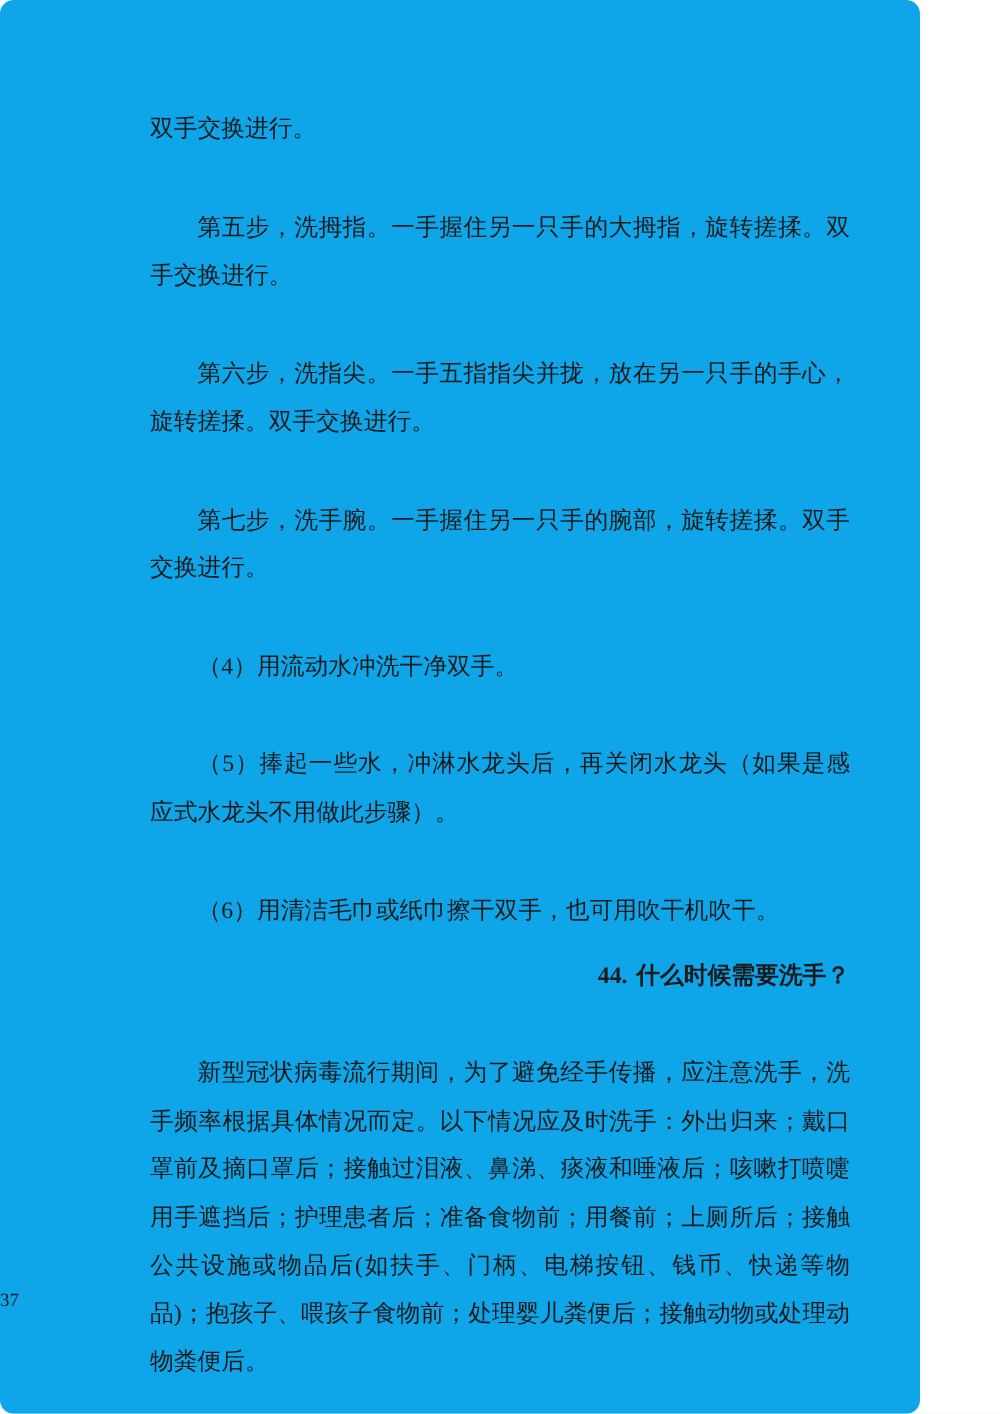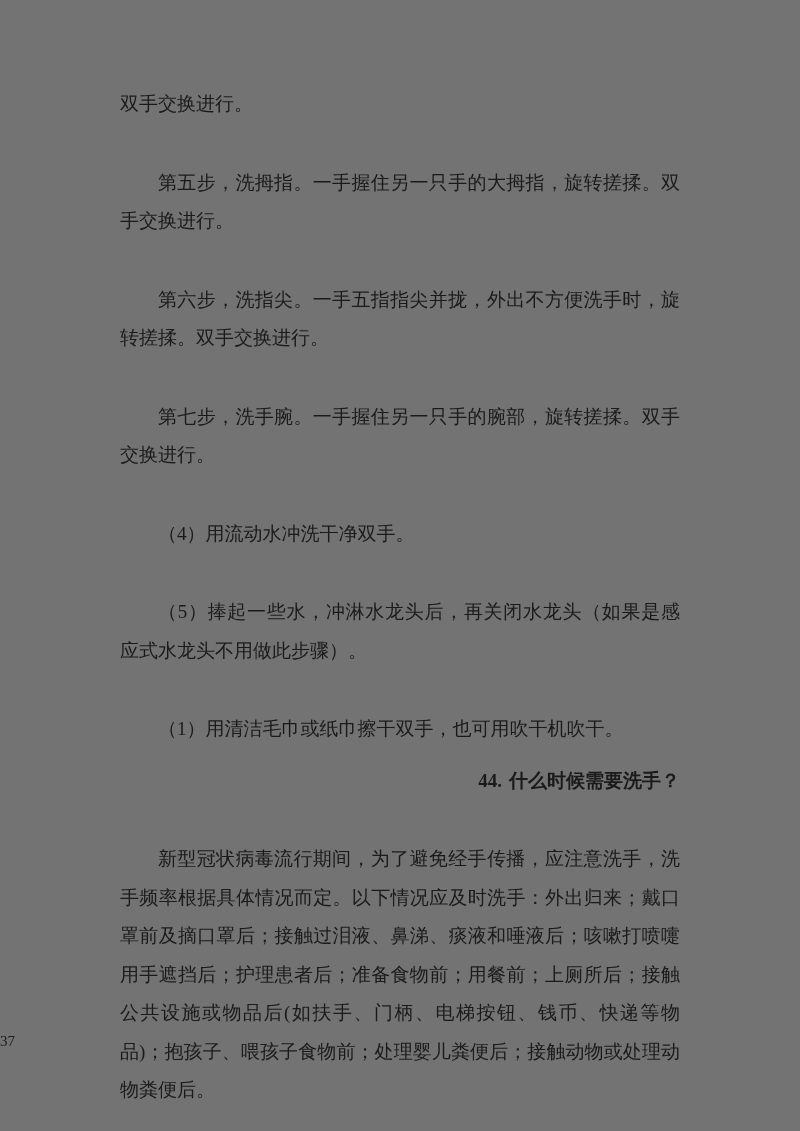--- a/index.html
+++ b/index.html
@@ -2,26 +2,27 @@
 <html lang="zh"><head>
 <meta charset="utf-8">
 <style>
   html, body {
     margin: 0;
     padding: 0;
     background: #ffffff;
   }
   .page {
     position: relative;
-    width: 800px;
+    width: 736px;
     height: 1131px;
-    background: #737373;
+    background: #0ea5e9;
     overflow: hidden;
     font-family: "Liberation Serif", "DejaVu Serif", serif;
     color: #1a1a1a;
+    border-radius: 11px;
   }
   .content {
     position: absolute;
     left: 120px;
     top: 85px;
     width: 560px;
     font-size: 19px;
     line-height: 38.5px;
     text-align: justify;
   }
@@ -54,22 +55,22 @@
     color: #1a1a1a;
   }
 </style>
 </head>
 <body>
 
 <div class="page">
   <div class="content" id="content">
       <p class="paragraph">双手交换进行。</p>
       <p class="paragraph indent">第五步，洗拇指。一手握住另一只手的大拇指，旋转搓揉。双手交换进行。</p>
-      <p class="paragraph indent">第六步，洗指尖。一手五指指尖并拢，外出不方便洗手时，旋转搓揉。双手交换进行。</p>
+      <p class="paragraph indent">第六步，洗指尖。一手五指指尖并拢，放在另一只手的手心，旋转搓揉。双手交换进行。</p>
       <p class="paragraph indent">第七步，洗手腕。一手握住另一只手的腕部，旋转搓揉。双手交换进行。</p>
       <p class="paragraph indent">（4）用流动水冲洗干净双手。</p>
       <p class="paragraph indent">（5）捧起一些水，冲淋水龙头后，再关闭水龙头（如果是感应式水龙头不用做此步骤）。</p>
-      <p class="paragraph indent">（1）用清洁毛巾或纸巾擦干双手，也可用吹干机吹干。</p>
+      <p class="paragraph indent">（6）用清洁毛巾或纸巾擦干双手，也可用吹干机吹干。</p>
       <h2 class="heading"><span class="hnum">44.</span><span>什么时候需要洗手？</span></h2>
       <p class="paragraph indent">新型冠状病毒流行期间，为了避免经手传播，应注意洗手，洗手频率根据具体情况而定。以下情况应及时洗手：外出归来；戴口罩前及摘口罩后；接触过泪液、鼻涕、痰液和唾液后；咳嗽打喷嚏用手遮挡后；护理患者后；准备食物前；用餐前；上厕所后；接触公共设施或物品后(如扶手、门柄、电梯按钮、钱币、快递等物品)；抱孩子、喂孩子食物前；处理婴儿粪便后；接触动物或处理动物粪便后。</p>
     </div>
   <div class="page-number">37</div>
 </div>
 
 </body></html>

